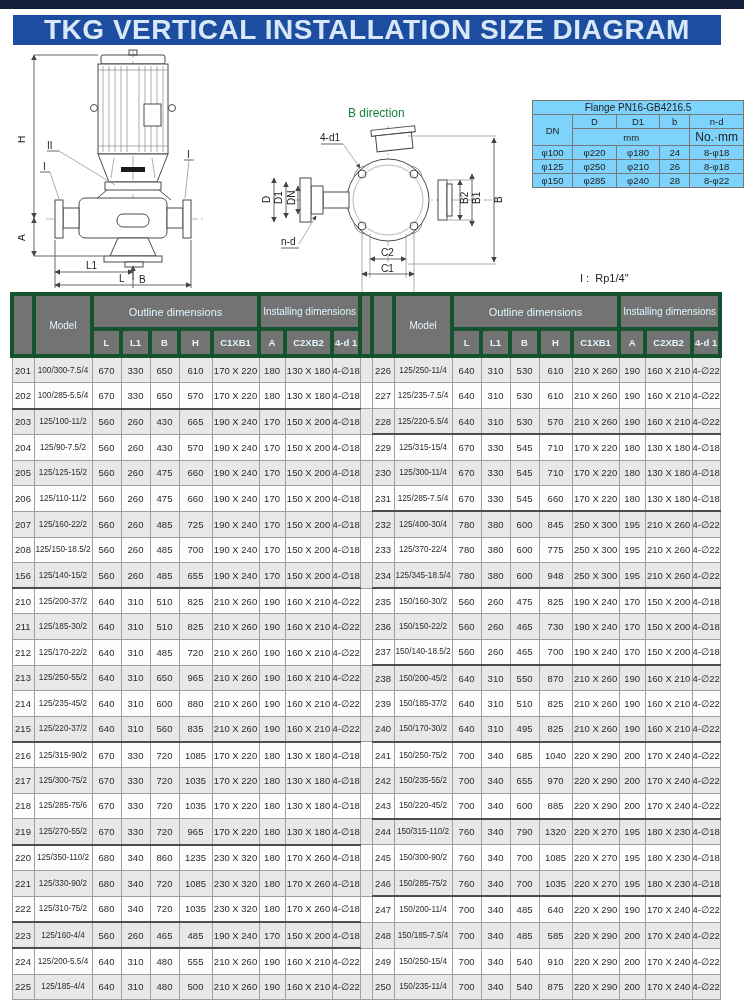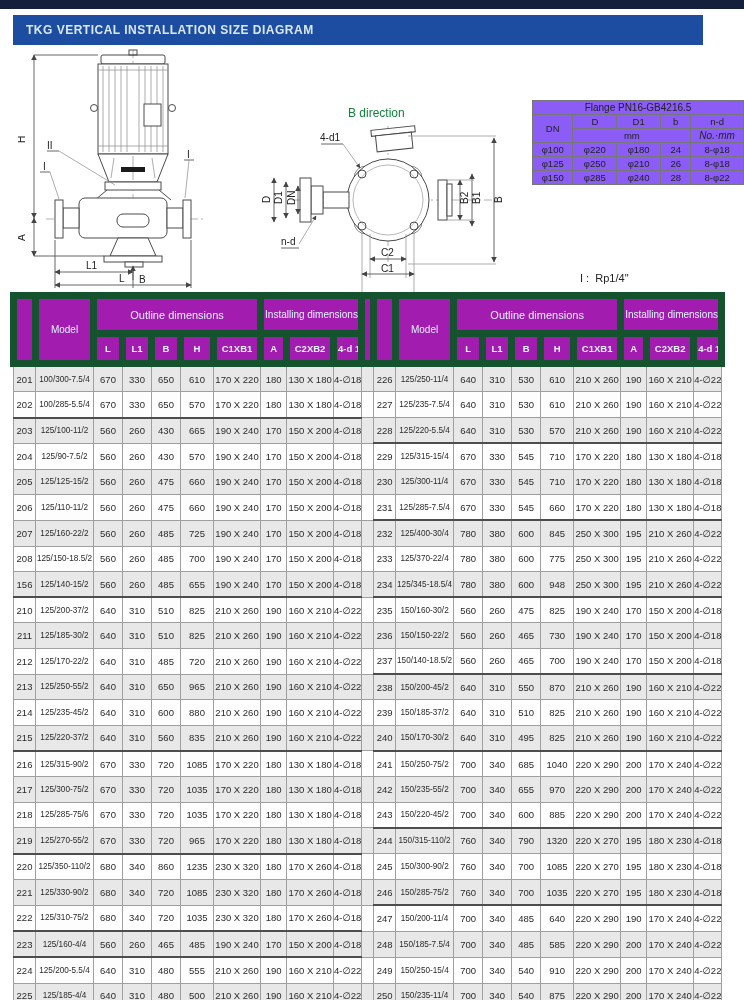--- a/index.html
+++ b/index.html
@@ -1,35 +1,35 @@
 <!DOCTYPE html>
 <html><head>
 <meta charset="utf-8">
 <style>
   html,body{margin:0;padding:0;background:#ffffff;}
   body{width:744px;height:1000px;position:relative;font-family:"Liberation Sans",sans-serif;overflow:hidden;}
   .top-strip{position:absolute;left:0;top:0;width:744px;height:9px;background:#141f3e;}
   .title-bar{position:absolute;left:13px;top:15px;width:677px;height:30px;background:#1c4da1;
-             color:#d9e8f8;font-size:12px;font-weight:bold;line-height:30px;padding-left:13px;letter-spacing:.5px;}
+             color:#d9e8f8;font-size:28px;font-weight:bold;line-height:30px;padding-left:31px;letter-spacing:.5px;}
   .diagram-area{position:absolute;left:0;top:46px;width:744px;height:246px;}
   svg text{fill:#222;font-family:"Liberation Sans",sans-serif;font-size:10px;}
   svg .cl{stroke:#999;stroke-width:.75;stroke-dasharray:8 3 2 3;}
   svg .dim{stroke:#555;stroke-width:.9;}
   svg .thin{stroke:#8a8a8a;stroke-width:.7;}
   .pump-svg{position:absolute;left:18px;top:2px;}
   .bdir-label{position:absolute;left:348px;top:60px;font-size:12px;color:#15803d;}
   .bdir-svg{position:absolute;left:258px;top:76px;}
   .legend{position:absolute;left:580px;top:197px;font-size:11px;color:#222;line-height:14px;white-space:pre;}
-  table.flange{position:absolute;left:532px;top:54px;border-collapse:collapse;font-size:9.5px;color:#222;background:#8b5cf6;}
+  table.flange{position:absolute;left:532px;top:54px;border-collapse:collapse;font-size:9.5px;color:#222;background:#7dd3fc;}
   .flange th,.flange td{border:1px solid #777;text-align:center;padding:1px 2px;font-weight:normal;}
   .flange .title-cell{font-size:10px;}
-  .flange .unit-nd{font-size:10px;font-style:italic;}
+  .flange .unit-nd{font-size:12px;}
   table.mt{position:absolute;left:10px;top:292px;width:708px;border-collapse:collapse;table-layout:fixed;}
   .mt th,.mt td{overflow:hidden;white-space:nowrap;}
-  .mt thead th{background:#a21caf;color:#e2f4fe;border:7px solid #14532d;font-weight:normal;text-align:center;}
+  .mt thead th{background:#737373;color:#e2f4fe;border:4px solid #14532d;font-weight:normal;text-align:center;}
   .mt tr.h1 th{height:29px;font-size:11px;}
   .mt tr.h1 th.inst{font-size:10px;}
   .mt tr.h1 th.model-h{font-size:10px;}
   .mt tr.h2 th{height:21px;font-size:9.5px;font-weight:bold;}
   .mt tbody td{border:1px solid #9f9f9f;font-size:9.5px;color:#2a2a2a;height:24.3px;text-align:center;padding:0;background:#fdfdfd;}
   .mt tbody td.model{font-size:8.2px;}
   .mt tbody tr.alt td{background:#e8e8e8;}
   .mt tbody td.sep{border-bottom:2px solid #4d4d4d;}
   .mt td.spacer{background:#fdfdfd;}
   .mt tr.alt td.spacer{background:#e8e8e8;}

